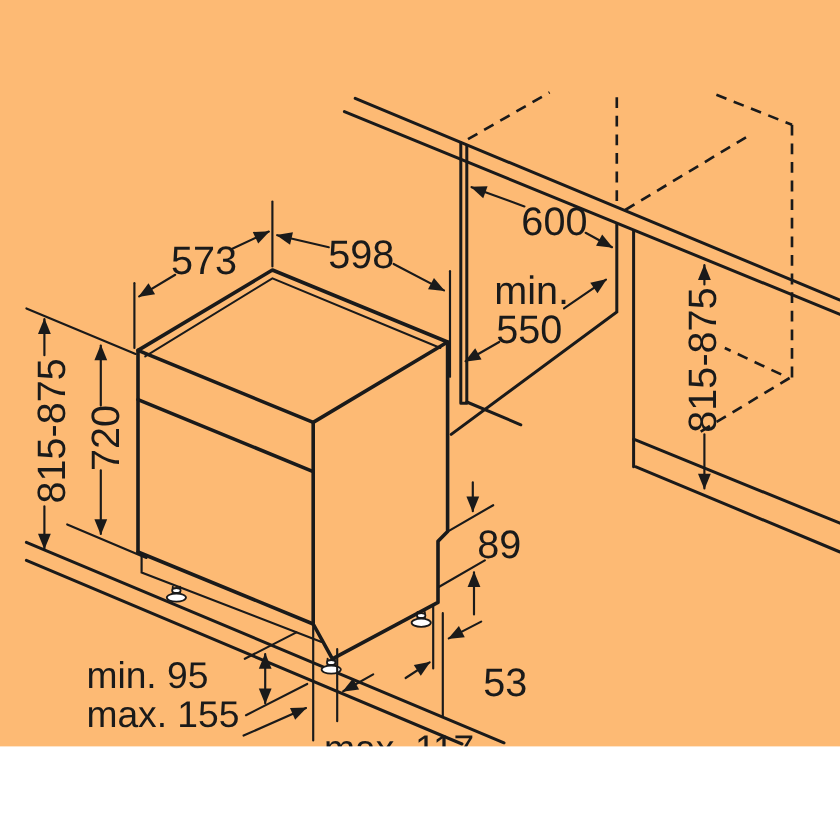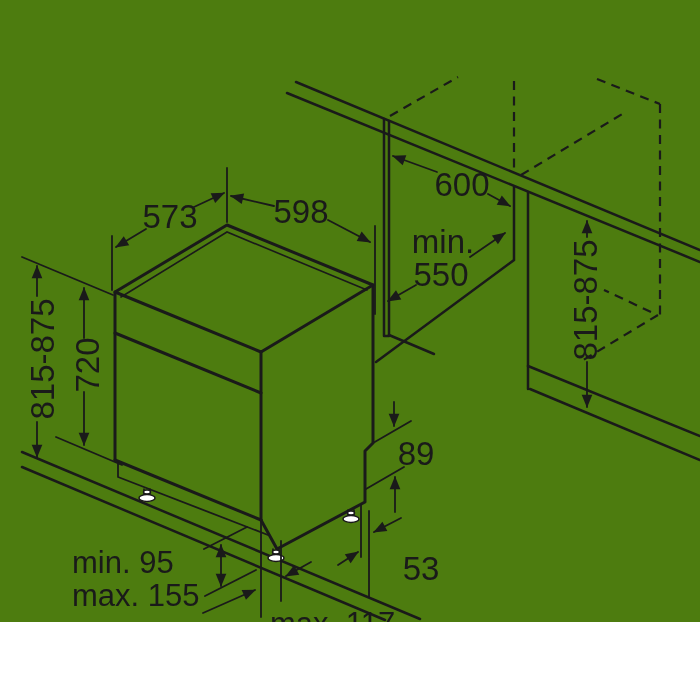--- a/index.html
+++ b/index.html
@@ -1,16 +1,16 @@
 <!DOCTYPE html>
 <html><head>
 <meta charset="utf-8">
 <style>
   html,body{margin:0;padding:0;background:#fff;}
-  .stage{position:relative;width:700px;height:700px;background:#4d7c0f;overflow:hidden;
+  .stage{position:relative;width:700px;height:700px;background:#fdba74;overflow:hidden;
          font-family:"Liberation Sans",sans-serif;}
   svg{position:absolute;left:0;top:0;}
   text{fill:#1a1a1a;font-family:"Liberation Sans",sans-serif;}
   .num{font-size:33px;}
   .sm{font-size:31px;}
   .ln-body{stroke:#1a1a1a;stroke-width:3;fill:none;stroke-linejoin:round;stroke-linecap:round;}
   .ln-med{stroke:#1a1a1a;stroke-width:2.5;fill:none;stroke-linecap:round;}
   .ln-thin{stroke:#1a1a1a;stroke-width:1.6;fill:none;stroke-linecap:round;}
   .ln-dim{stroke:#1a1a1a;stroke-width:1.8;fill:none;stroke-linecap:round;}
   .ln-dash{stroke:#1a1a1a;stroke-width:2.2;fill:none;stroke-dasharray:9 6.5;stroke-linecap:butt;}

